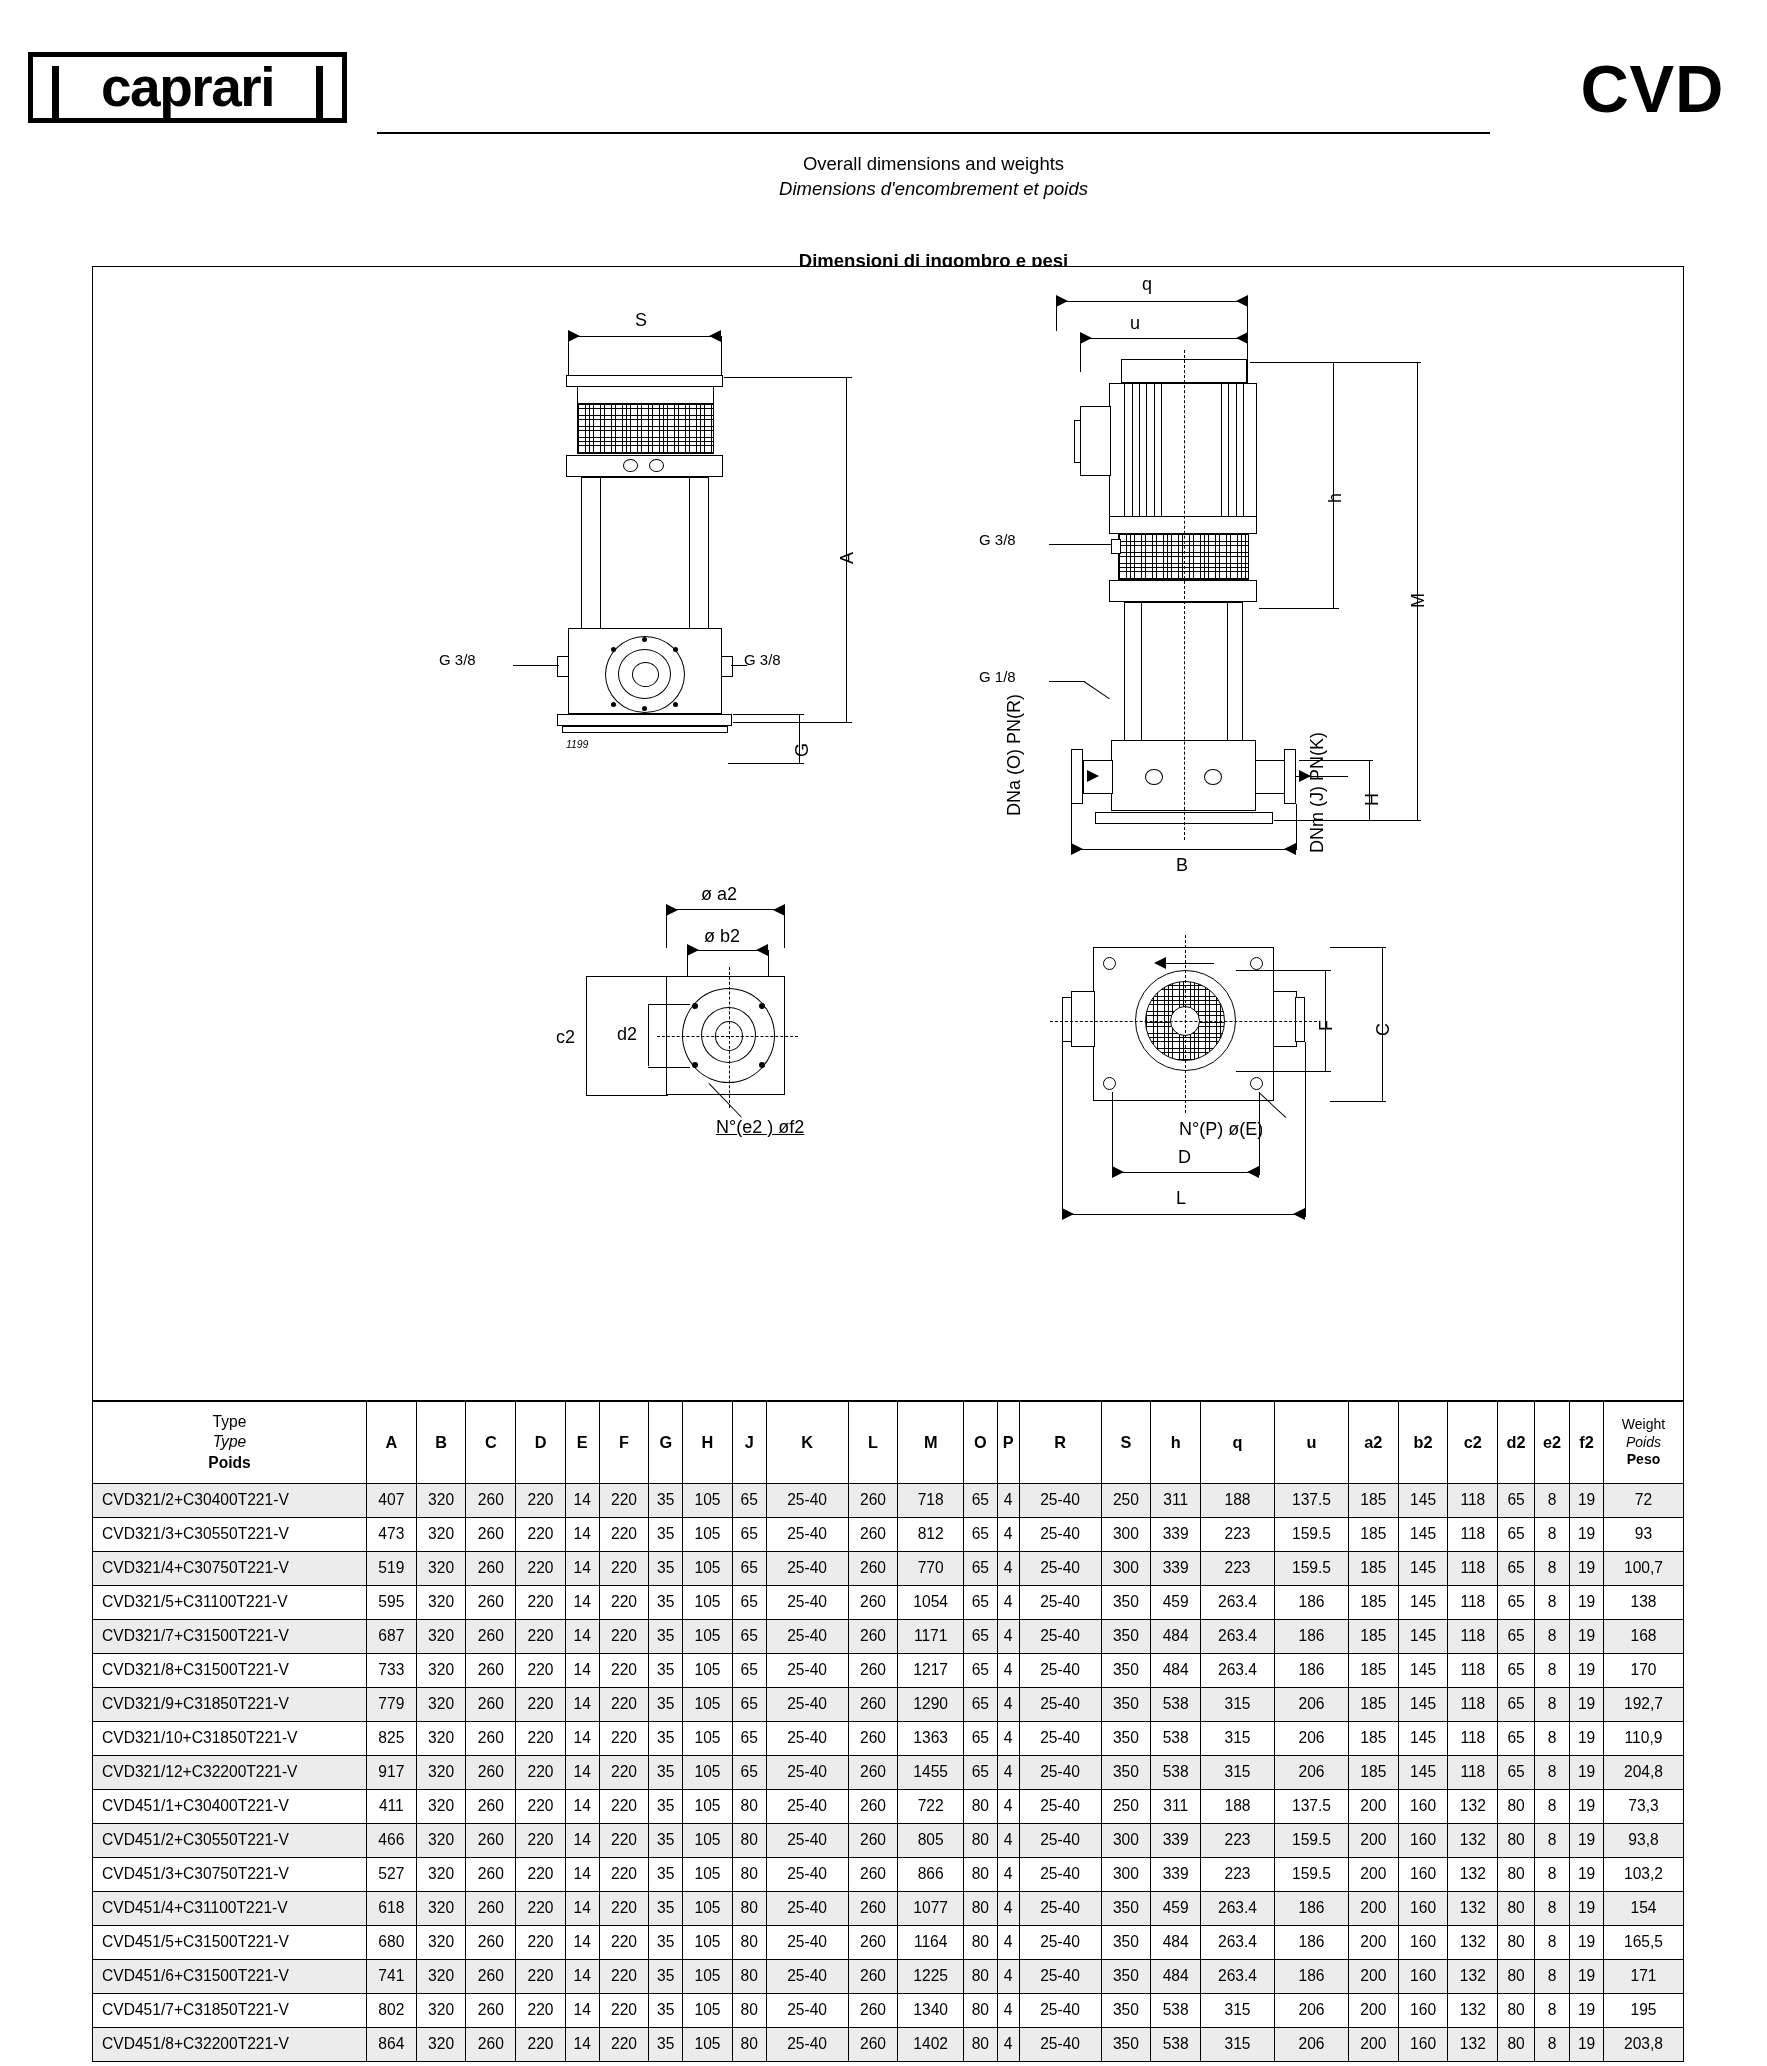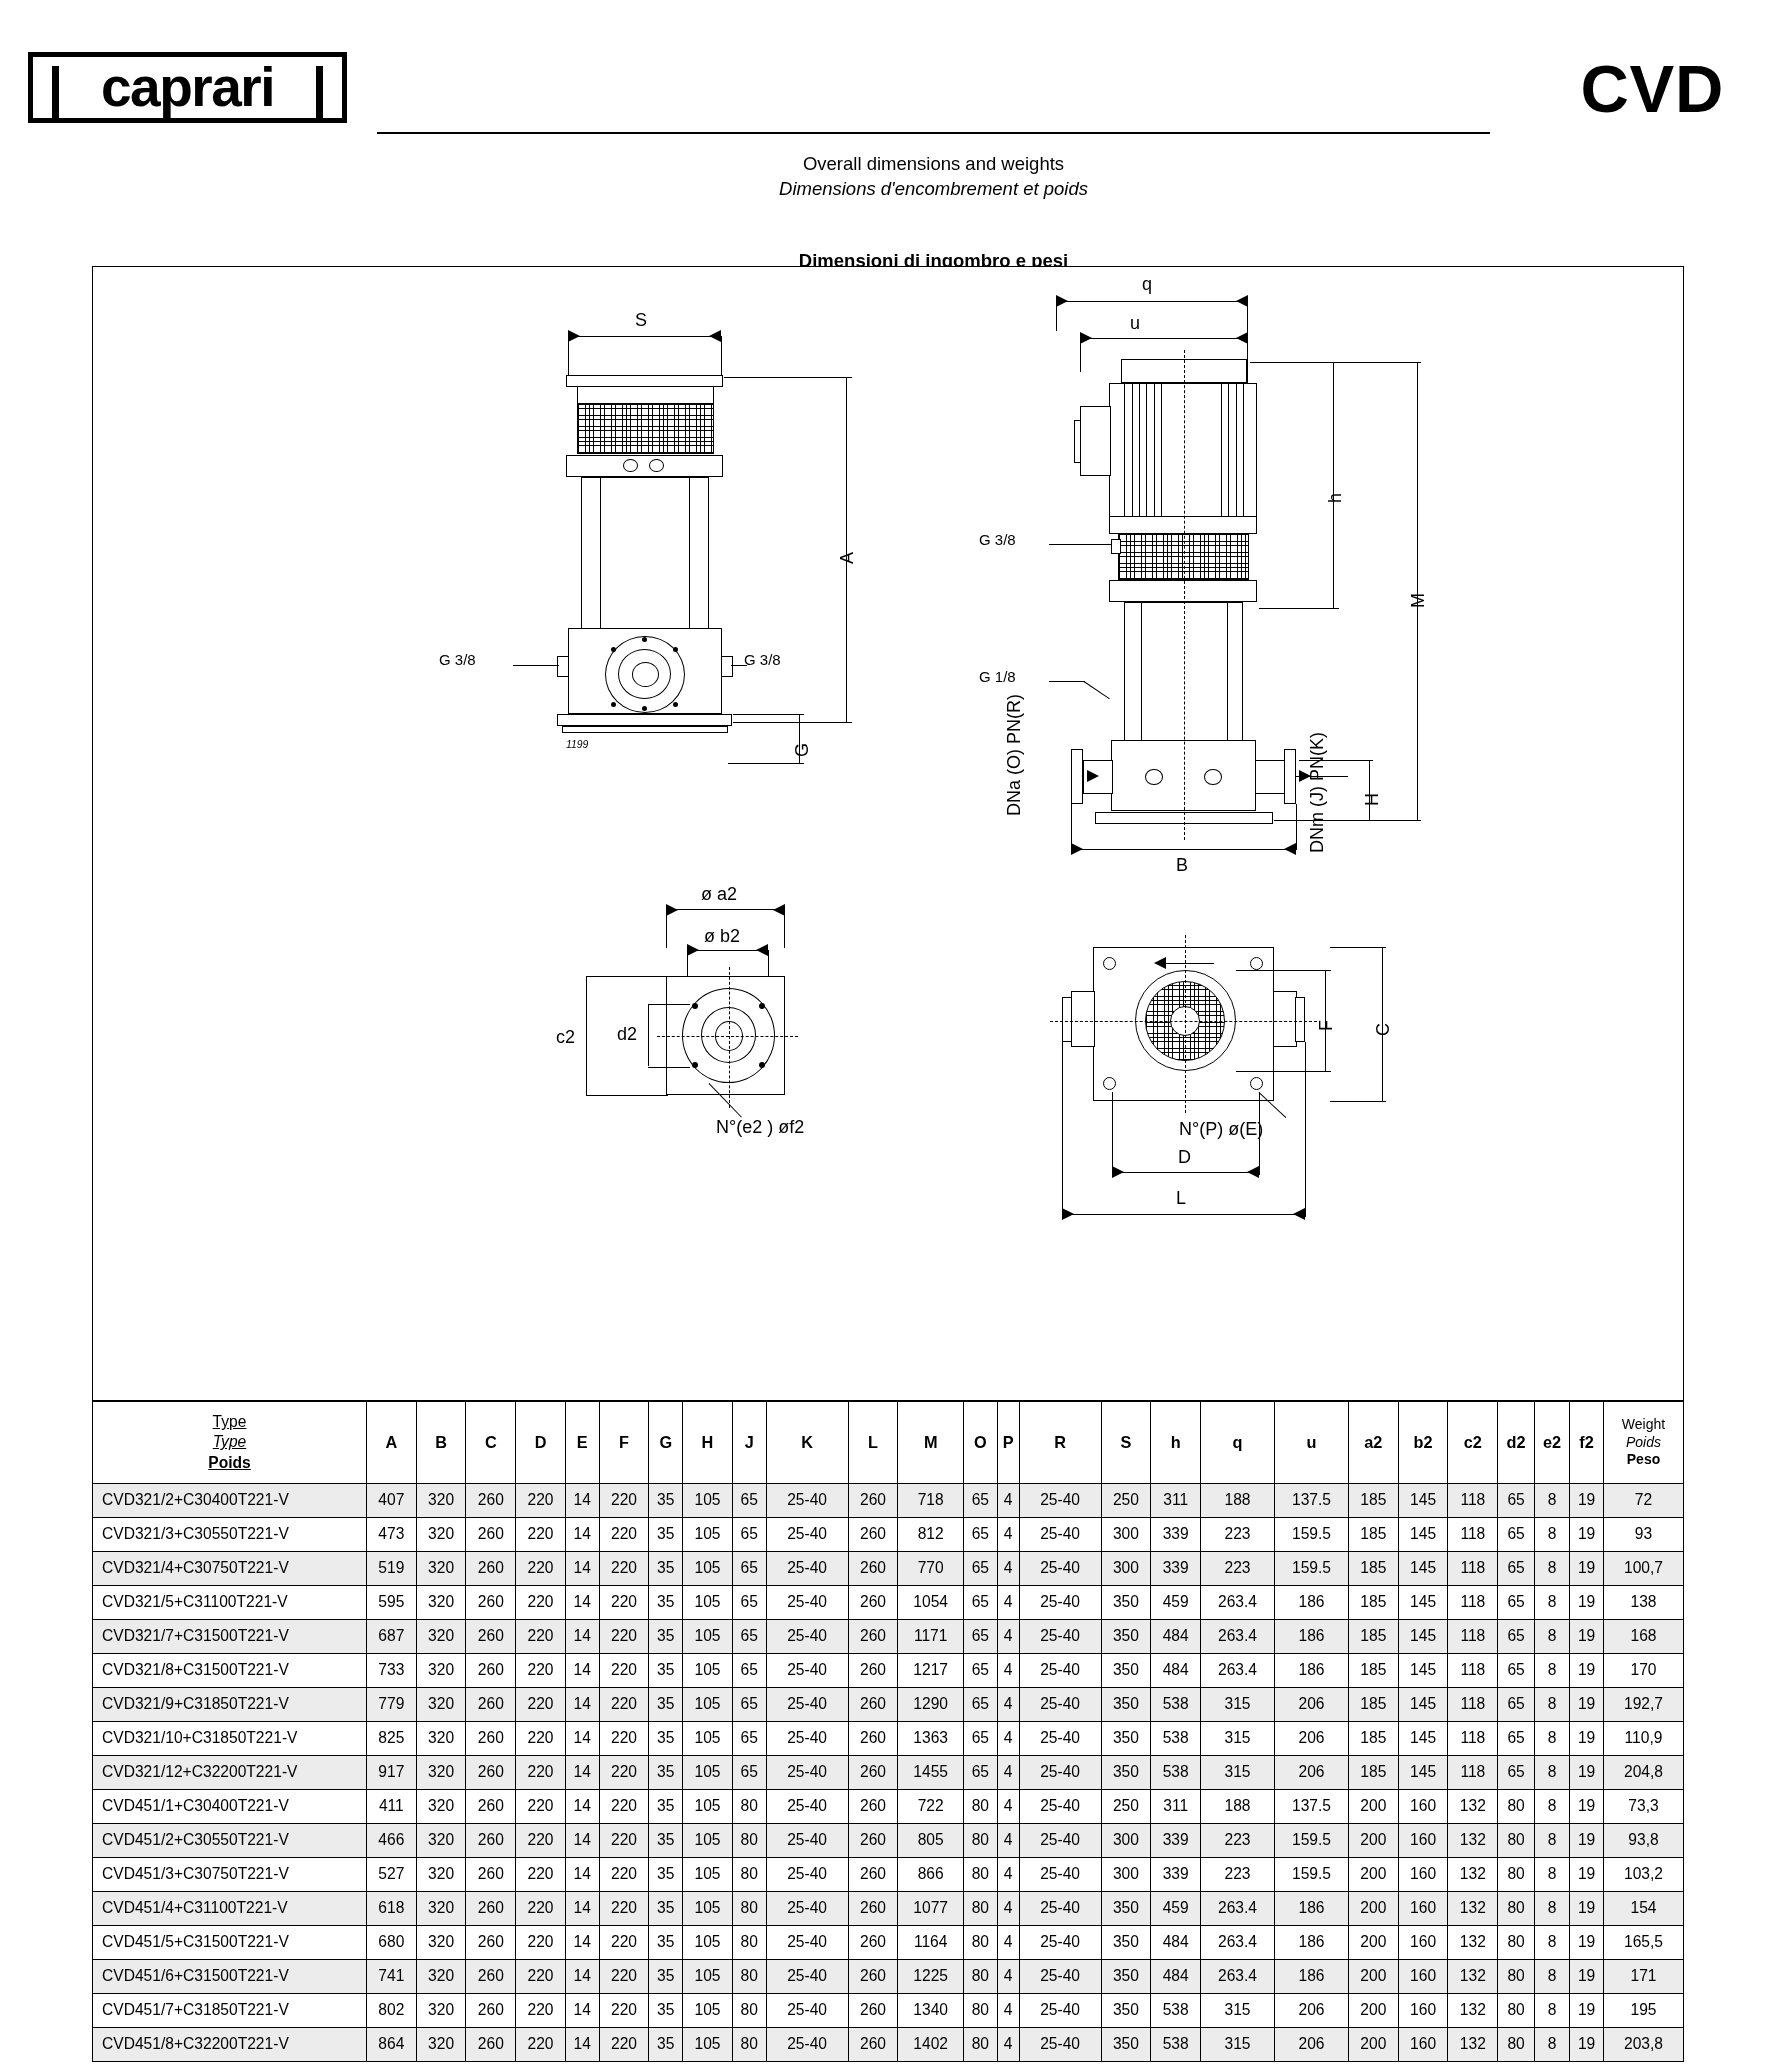--- a/index.html
+++ b/index.html
@@ -174,21 +174,20 @@
     text-align: left;
     padding-left: 9px;
     white-space: nowrap;
     font-size: 15.6px;
   }
   table.dims tbody tr.alt td { background: #ececec; }
   .th-type {
     font-weight: normal;
     font-size: 15.6px;
     line-height: 1.3;
-    text-decoration: underline;
   }
   .th-type .l1 { font-style: normal; }
   .th-type .l2 { font-style: italic; }
   .th-type .l3 { font-weight: bold; }
   .th-weight {
     font-weight: normal;
     font-size: 14px;
     line-height: 1.25;
   }
   .th-weight .l2 { font-style: italic; }
@@ -392,21 +391,21 @@
       <div class="ln vln" style="left:493px; top:709px; height:119px;"></div>
       <div class="ln hln" style="left:493px; top:709px; width:82px;"></div>
       <div class="ln hln" style="left:493px; top:828px; width:82px;"></div>
       <div class="lbl" style="left:463px; top:760px;">c2</div>
 
       <div class="ln vln" style="left:555px; top:737px; height:62px;"></div>
       <div class="ln hln" style="left:555px; top:737px; width:42px;"></div>
       <div class="ln hln" style="left:555px; top:800px; width:42px;"></div>
       <div class="lbl" style="left:524px; top:757px;">d2</div>
 
-      <div class="lbl" style="left:623px; top:850px;">N°(e2 ) øf2</div>
+      <div class="lbl" style="left:623px; top:850px;text-decoration:underline;">N°(e2 ) øf2</div>
       <div class="ln" style="left:616px; top:816px; width:47px; height:0.7px; transform: rotate(46deg); transform-origin: left center;"></div>
     </div>
 
     <div>
       <div class="shape" style="left:1000px; top:680px; width:181px; height:154px;"></div>
 
       <div class="circ-thin" style="left:1010px; top:690px; width:13.4px; height:13.4px;"></div>
       <div class="circ-thin" style="left:1157px; top:690px; width:13.4px; height:13.4px;"></div>
       <div class="circ-thin" style="left:1010px; top:810px; width:13.4px; height:13.4px;"></div>
       <div class="circ-thin" style="left:1157px; top:810px; width:13.4px; height:13.4px;"></div>

